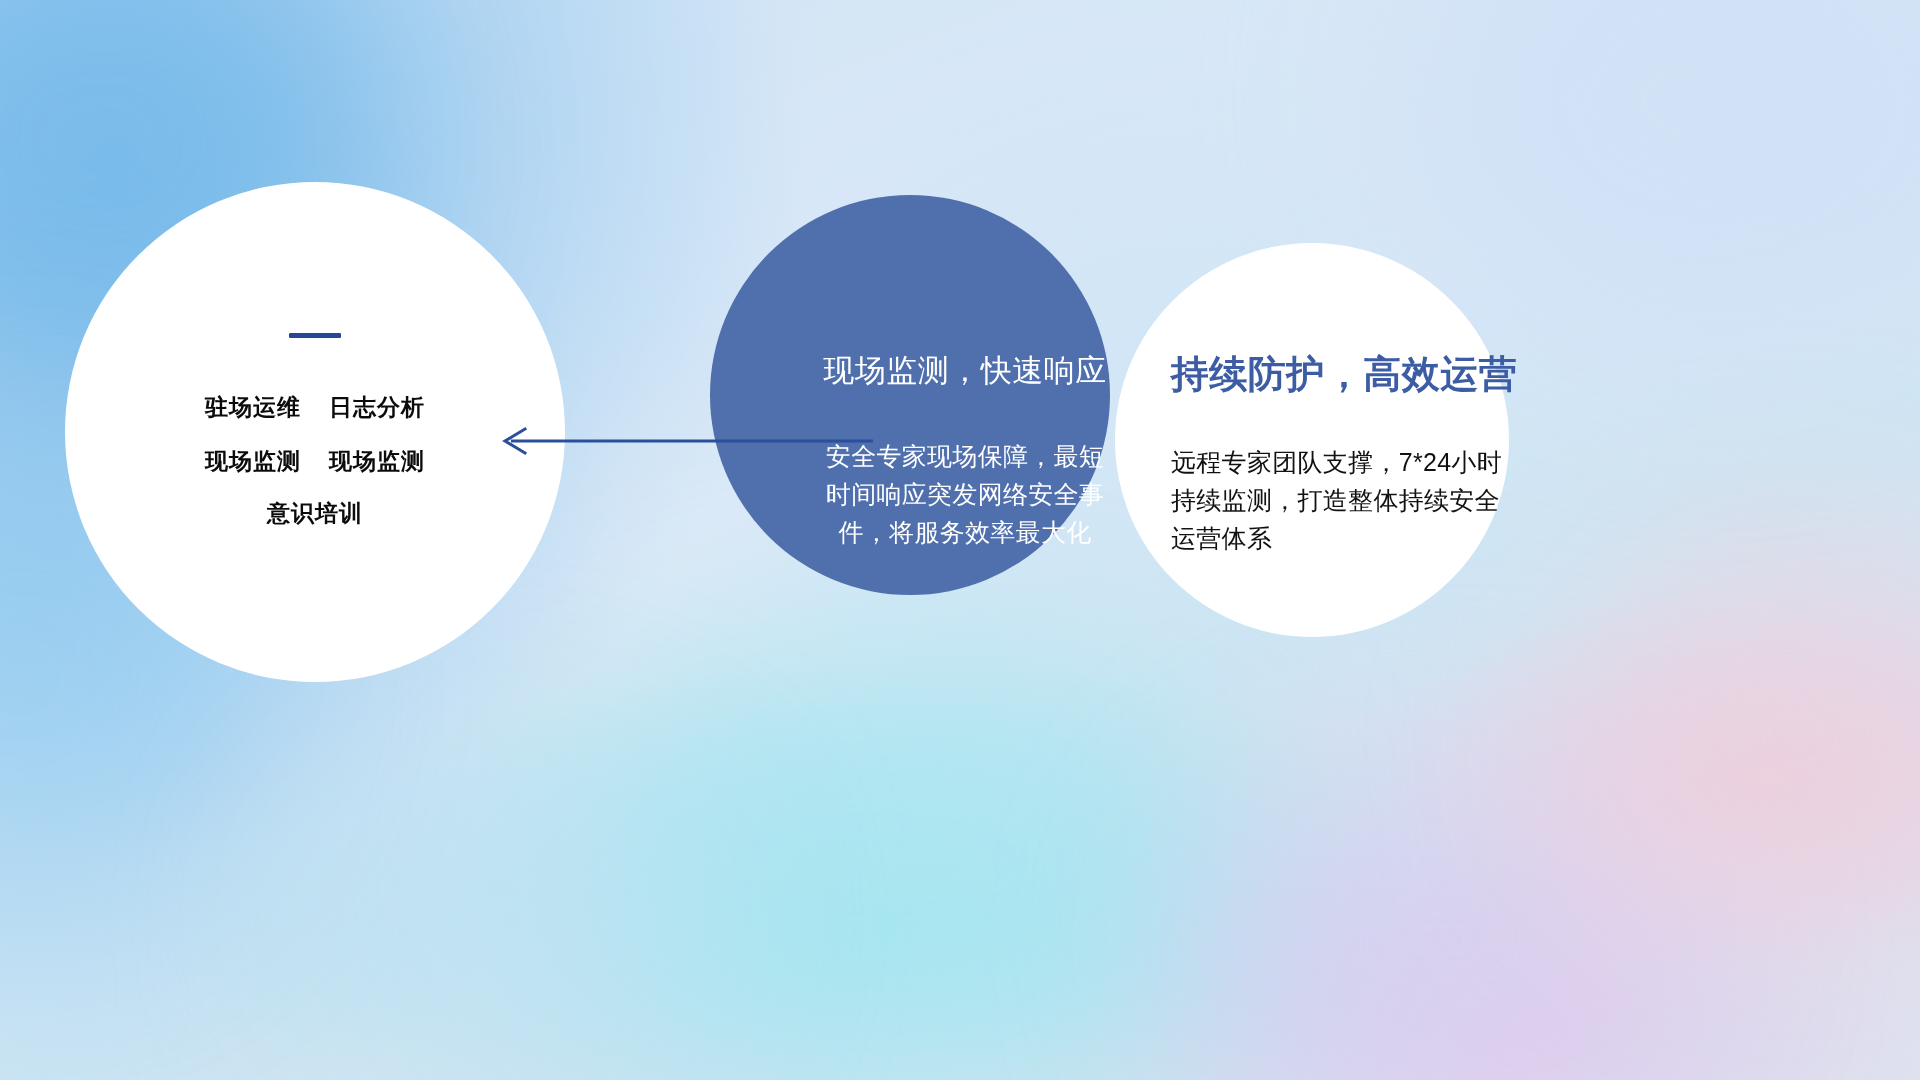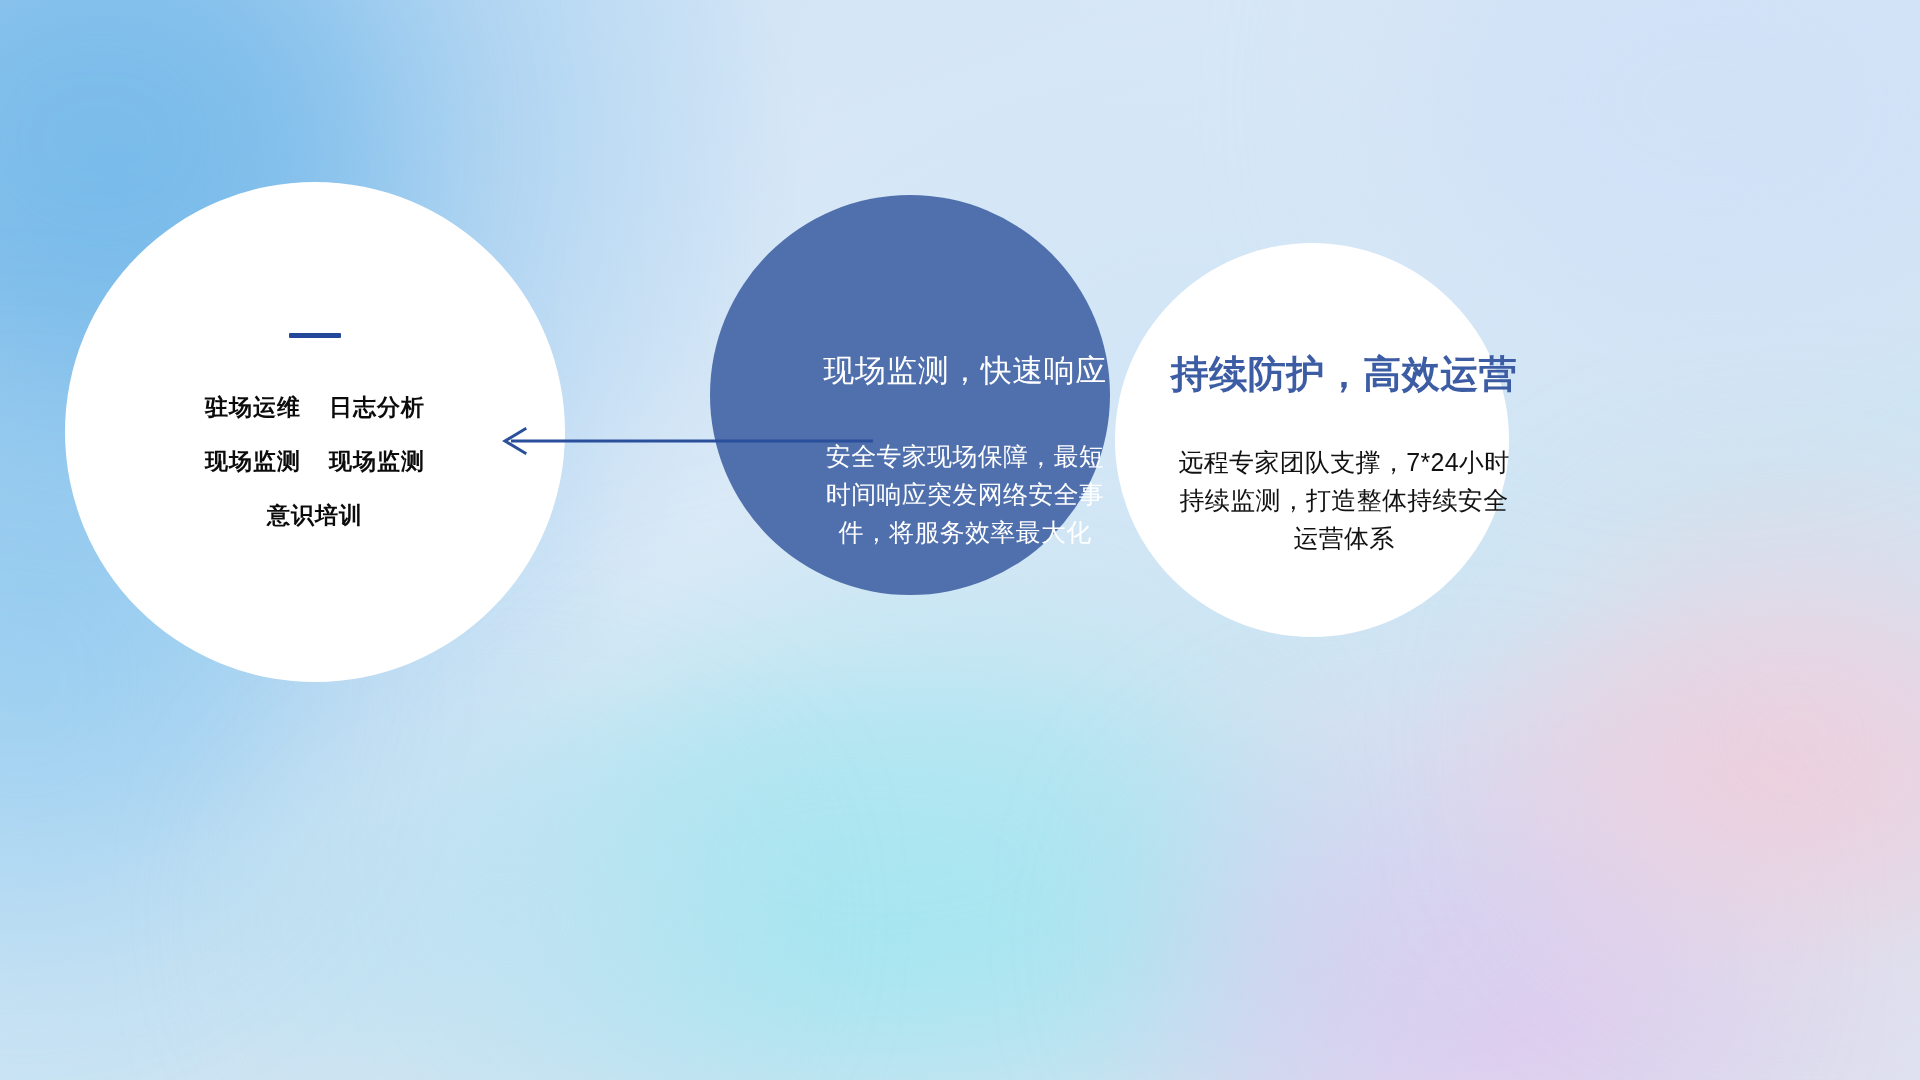--- a/index.html
+++ b/index.html
@@ -47,21 +47,21 @@
     position:absolute;left:65px;top:182px;width:500px;height:500px;
     display:flex;flex-direction:column;align-items:center;justify-content:center;
     z-index:5;
   }
   #left-accent{width:52px;height:5px;background:#23489a;margin-bottom:58px;border-radius:1px;}
   .left-line{
     font-size:23px;font-weight:bold;color:#0b0b0b;letter-spacing:1px;
     line-height:1;margin-bottom:31px;white-space:nowrap;
   }
   .left-line .gap{display:inline-block;width:28px;}
-  .left-line:last-child{margin-bottom:4px;}
+  .left-line:last-child{margin-bottom:4px;font-family:Liberation Mono, monospace;}
 
   
   #center-content{
     position:absolute;left:710px;top:195px;width:400px;height:400px;
     display:flex;flex-direction:column;align-items:center;
     z-index:6;pointer-events:none;
   }
   #center-title{
     margin-top:160px;font-size:31px;font-weight:normal;color:#ffffff;
     white-space:nowrap;line-height:1;letter-spacing:.5px;
@@ -79,21 +79,21 @@
     display:flex;flex-direction:column;align-items:center;
     z-index:7;pointer-events:none;
   }
   #right-title{
     margin-top:112px;font-size:38px;font-weight:bold;color:#3c5ca4;
     white-space:nowrap;line-height:1;letter-spacing:.5px;
     transform:translateX(32px);
   }
   #right-body{
     margin-top:50px;width:346px;font-size:25px;color:#111111;
-    line-height:38px;text-align:center;letter-spacing:.3px;
+    line-height:38px;text-align:left;letter-spacing:.3px;
     transform:translateX(32px);
   }
 
   
   #arrow{position:absolute;left:495px;top:415px;width:380px;height:52px;z-index:8;}
 </style>
 </head>
 <body>
 
 <div id="stage">

